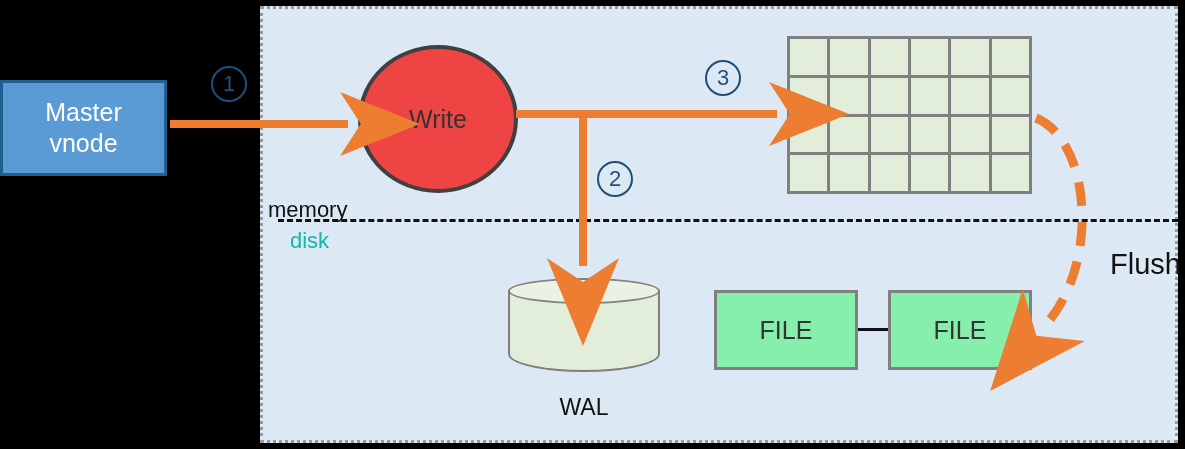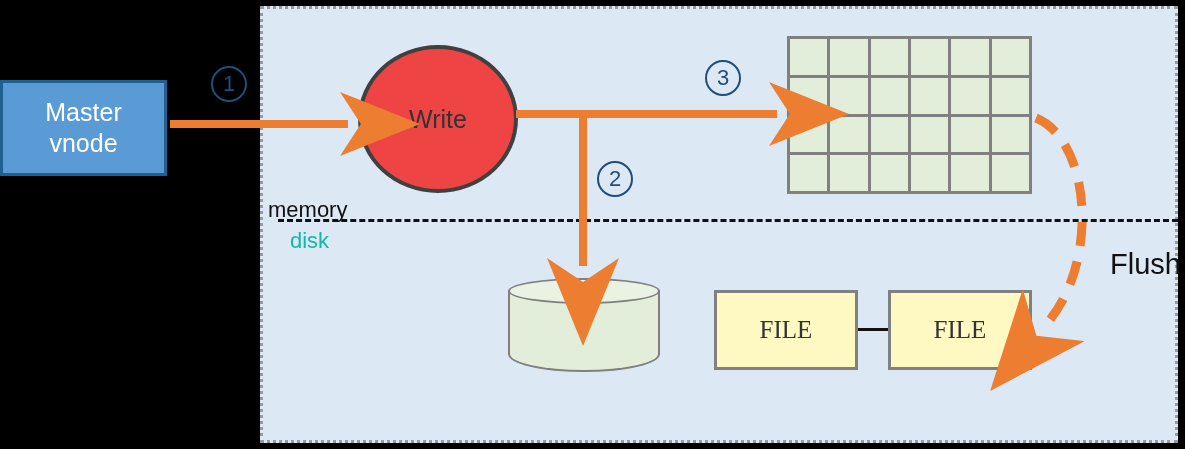--- a/index.html
+++ b/index.html
@@ -109,25 +109,25 @@
   .lbl-wal{
     position:absolute;left:508px;top:394px;
     width:152px;text-align:center;
     font-size:23px;color:#111111;
   }
 
   
   .file-box{
     position:absolute;top:290px;
     width:144px;height:80px;
-    background:#fef9c3;
+    background:#86efac;
     border:3px solid #808080;
     box-sizing:border-box;
     display:flex;align-items:center;justify-content:center;
-    font-size:25px;color:#333333;font-family:Liberation Serif, serif;
+    font-size:25px;color:#333333;
   }
   .file-1{left:714px;}
   .file-2{left:888px;}
   .file-link{
     position:absolute;left:858px;top:328px;
     width:30px;height:0;border-top:3px solid #111111;
   }
 
   
   .step{
@@ -197,20 +197,21 @@
     <div class="grid-cell"></div>
     <div class="grid-cell"></div>
     <div class="grid-cell"></div>
     <div class="grid-cell"></div>
   </div>
 
   <div class="cyl">
     <div class="cyl-body"></div>
     <div class="cyl-top"></div>
   </div>
+  <div class="lbl-wal">WAL</div>
 
   <div class="file-box file-1">FILE</div>
   <div class="file-link"></div>
   <div class="file-box file-2">FILE</div>
 
   <svg class="arrow-layer" viewBox="0 0 1185 449" width="1185" height="449">
     <defs>
       <marker id="ah" markerWidth="10" markerHeight="8" refX="1" refY="4" orient="auto" markerUnits="strokeWidth">
         <path d="M0,0 L10,4 L0,8 L2.6,4 z" fill="#ed7d31"></path>
       </marker>

